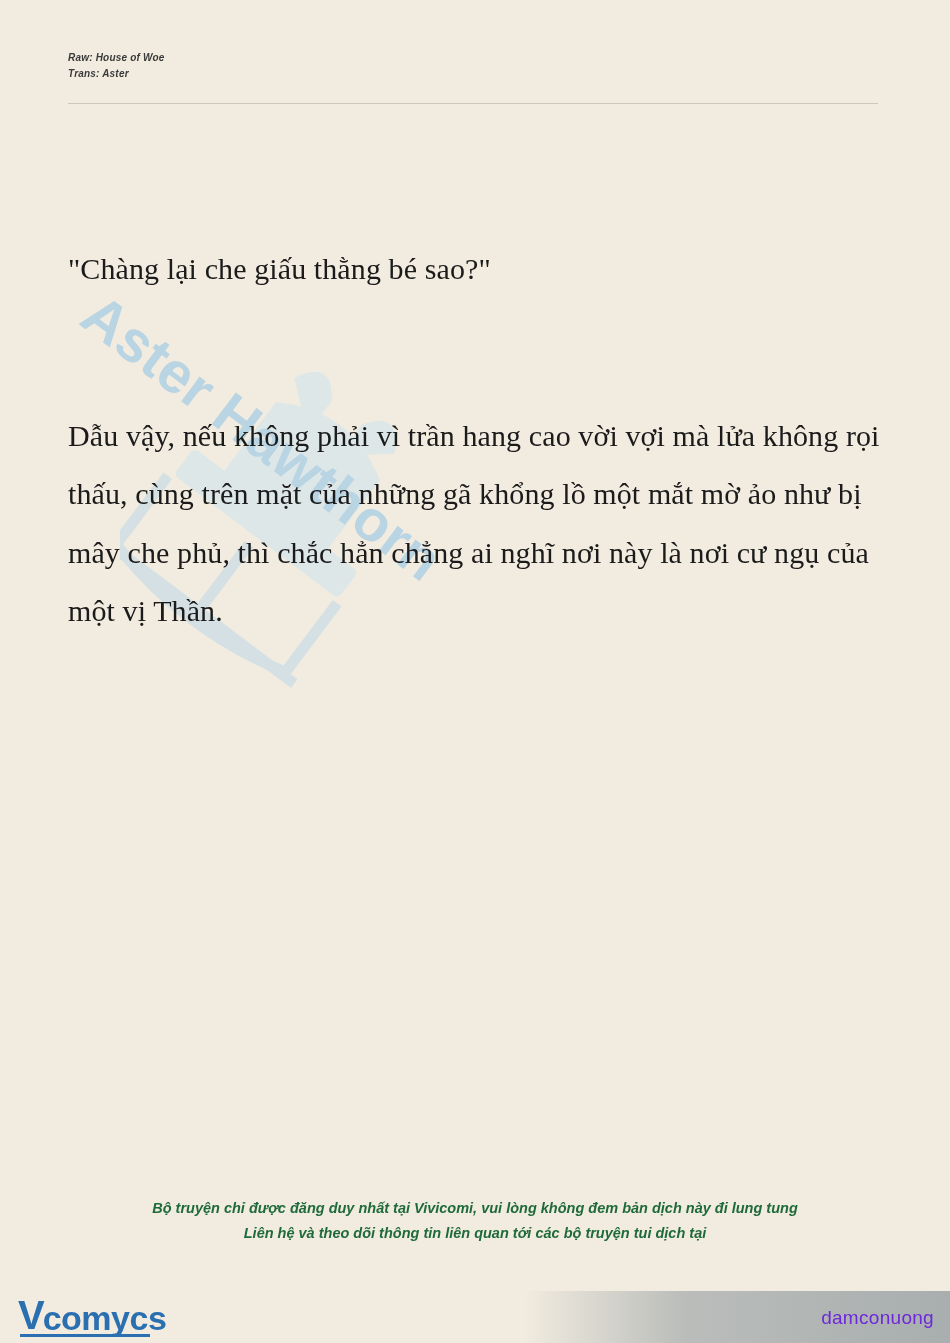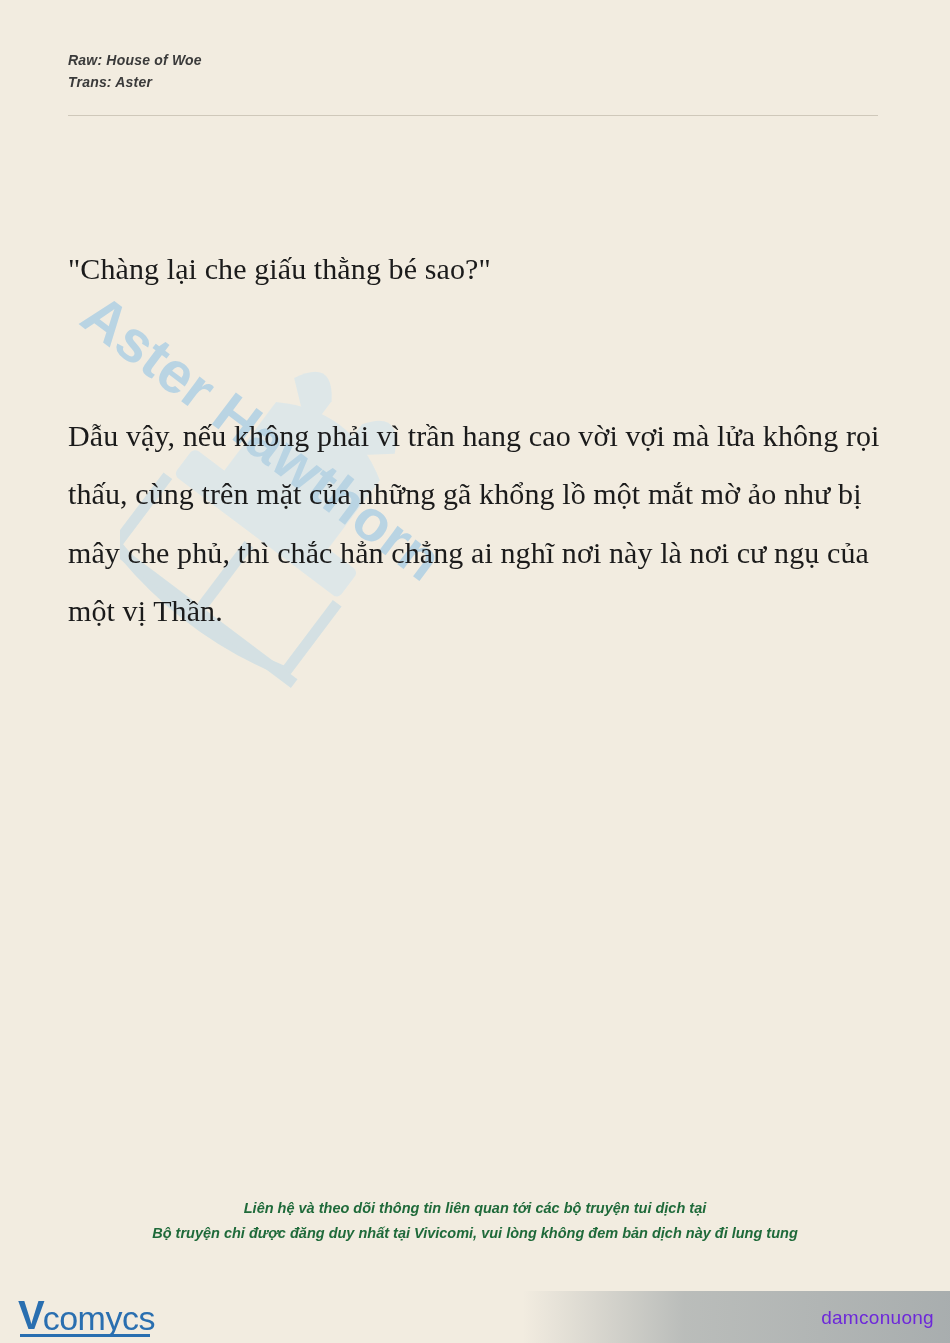--- a/index.html
+++ b/index.html
@@ -25,21 +25,21 @@
   .header {
     position: absolute;
     left: 68px;
     top: 50px;
     width: 810px;
   }
   .header-line {
     font-family: "Liberation Sans", sans-serif;
     font-style: italic;
     font-weight: bold;
-    font-size: 14px;
+    font-size: 10px;
     color: #3a3a3a;
     line-height: 1.55;
     letter-spacing: 0.2px;
   }
   .header-rule {
     margin-top: 22px;
     border-bottom: 1px solid #cfc8ba;
     width: 810px;
   }
 
@@ -113,21 +113,21 @@
   }
   .logo-v {
     font-family: "Liberation Sans", sans-serif;
     font-weight: bold;
     font-size: 40px;
     color: #2a6fb0;
     line-height: 1;
   }
   .logo-rest {
     font-family: "Liberation Sans", sans-serif;
-    font-weight: normal;
+    font-weight: bold;
     font-size: 34px;
     color: #2a6fb0;
     line-height: 1;
     letter-spacing: -0.5px;
     margin-left: -2px;
   }
   .logo-underline {
     position: absolute;
     left: 20px;
     bottom: 6px;
@@ -179,22 +179,22 @@
     </svg>
   </div>
   <div class="wm-text">Aster Hawthorn</div>
 
   <div class="content">
     <p class="para first">"Chàng lại che giấu thằng bé sao?"</p>
     <p class="para">Dẫu vậy, nếu không phải vì trần hang cao vời vợi mà lửa không rọi thấu, cùng trên mặt của những gã khổng lồ một mắt mờ ảo như bị mây che phủ, thì chắc hẳn chẳng ai nghĩ nơi này là nơi cư ngụ của một vị Thần.</p>
   </div>
 
   <div class="footer-notes">
+    <div class="footer-note">Bộ truyện chỉ được đăng duy nhất tại Vivicomi, vui lòng không đem bản dịch này đi lung tung</div>
     <div class="footer-note">Liên hệ và theo dõi thông tin liên quan tới các bộ truyện tui dịch tại</div>
-    <div class="footer-note">Bộ truyện chỉ được đăng duy nhất tại Vivicomi, vui lòng không đem bản dịch này đi lung tung</div>
   </div>
 
   <div class="bottom-strip"></div>
 
   <div class="bottom-left-logo">
     <span class="logo-v">V</span>
     <span class="logo-rest">comycs</span>
   </div>
   <div class="logo-underline"></div>
 

